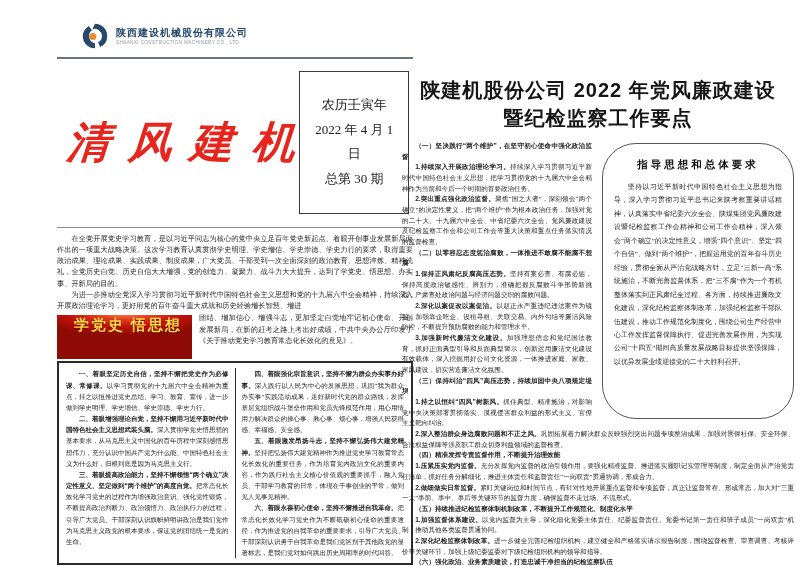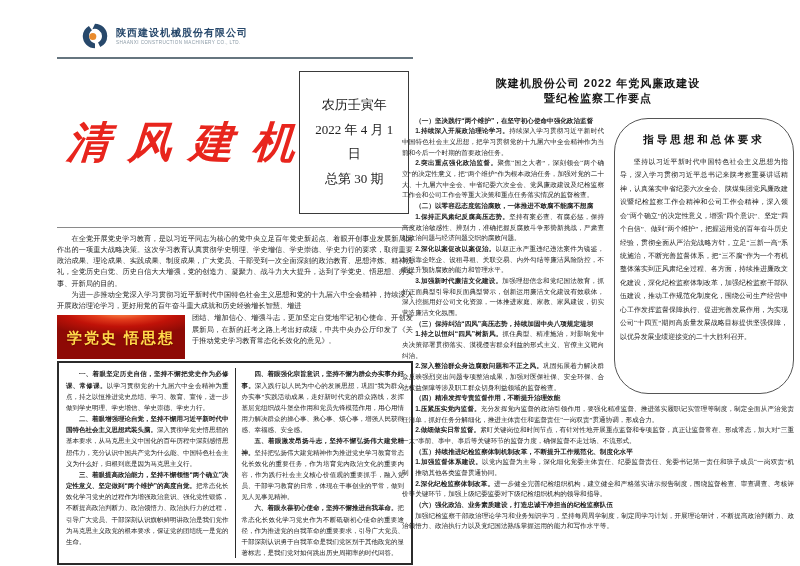--- a/index.html
+++ b/index.html
@@ -19,38 +19,38 @@
   .masthead{flex:1;color:#e8251d;font-weight:bold;font-style:italic;font-size:43px;letter-spacing:4px;line-height:1;transform:skewX(-4deg);white-space:nowrap;}
   .date-box{border:1px solid #3a3a3a;padding:21px 7px;text-align:center;font-size:13px;line-height:1.9;color:#222;min-width:76px;background:#fff;}
   .rule-thin{border:0;border-top:1.5px solid #8a8a8a;margin:13px 0 6px;}
   .lp-headline{text-align:center;font-weight:bold;font-size:17px;letter-spacing:2px;color:#101010;margin:6px 0 9px;}
   .lp-body{font-size:7.2px;line-height:1.56;text-align:justify;color:#242424;}
   .para{margin:0;text-indent:2em;}
   .wrap-zone{margin-top:1px;}
   .banner{
     float:left;width:128px;height:44px;margin:2px 7px 2px 0;
     background:radial-gradient(ellipse 70% 55% at 50% -8%, #ff9a55 0%, #e23b1b 34%, #c01208 62%, #8e0a05 100%);
-    display:flex;flex-direction:column;justify-content:center;align-items:center;
+    display:flex;flex-direction:column;justify-content:flex-start;align-items:center;
     font-family:"Liberation Sans",sans-serif;font-weight:bold;font-size:15px;line-height:1.3;
-    color:#ffd94a;letter-spacing:2px;text-shadow:0 1px 1px #6e0500;
+    color:#ffd94a;letter-spacing:2px;text-shadow:0 1px 1px #6e0500;padding-left:7px;
   }
   .p2rest{text-align:justify;}
   .lp-box{
     clear:both;margin-top:8px;border:2px solid #2b2b2b;padding:5px 7px;
     column-count:2;column-gap:13px;column-rule:1.2px solid #2b2b2b;
     font-size:6.5px;line-height:1.72;text-align:justify;min-height:188px;
   }
   .bx{margin:0;text-indent:2em;}
   .bx b{font-family:"Liberation Sans",sans-serif;}
   
   .page-right{position:absolute;left:402px;top:76px;width:392px;}
-  .rp-headline{text-align:center;font-family:"Liberation Sans",sans-serif;font-weight:bold;font-size:11px;line-height:1.4;letter-spacing:1px;color:#161616;}
+  .rp-headline{text-align:center;font-family:"Liberation Sans",sans-serif;font-weight:bold;font-size:20px;line-height:1.4;letter-spacing:1px;color:#161616;}
   .rp-body{margin-top:9px;font-size:6.6px;line-height:1.62;text-align:justify;color:#242424;}
   .guidance-box{
-    float:right;width:168px;margin:2px 0 8px 10px;padding:10px 5px 12px;
+    float:right;width:168px;margin:2px 0 8px 10px;padding:10px 11px 12px;
     border:1.3px solid #555;border-radius:34px;background:#fff;min-height:252px;box-sizing:content-box;
   }
   .gb-title{text-align:center;font-weight:bold;font-size:10.5px;letter-spacing:3px;margin:2px 0 7px;color:#111;font-family:"Liberation Sans",sans-serif;}
   .gb-text{font-size:6.9px;line-height:1.95;text-align:justify;text-indent:2em;color:#222;}
   .sec-h{margin:0;text-indent:2em;font-weight:bold;font-family:"Liberation Sans",sans-serif;}
   .it{margin:0;text-indent:2em;}
   .it b{font-family:"Liberation Sans",sans-serif;}
 </style>
 </head>
 <body>

